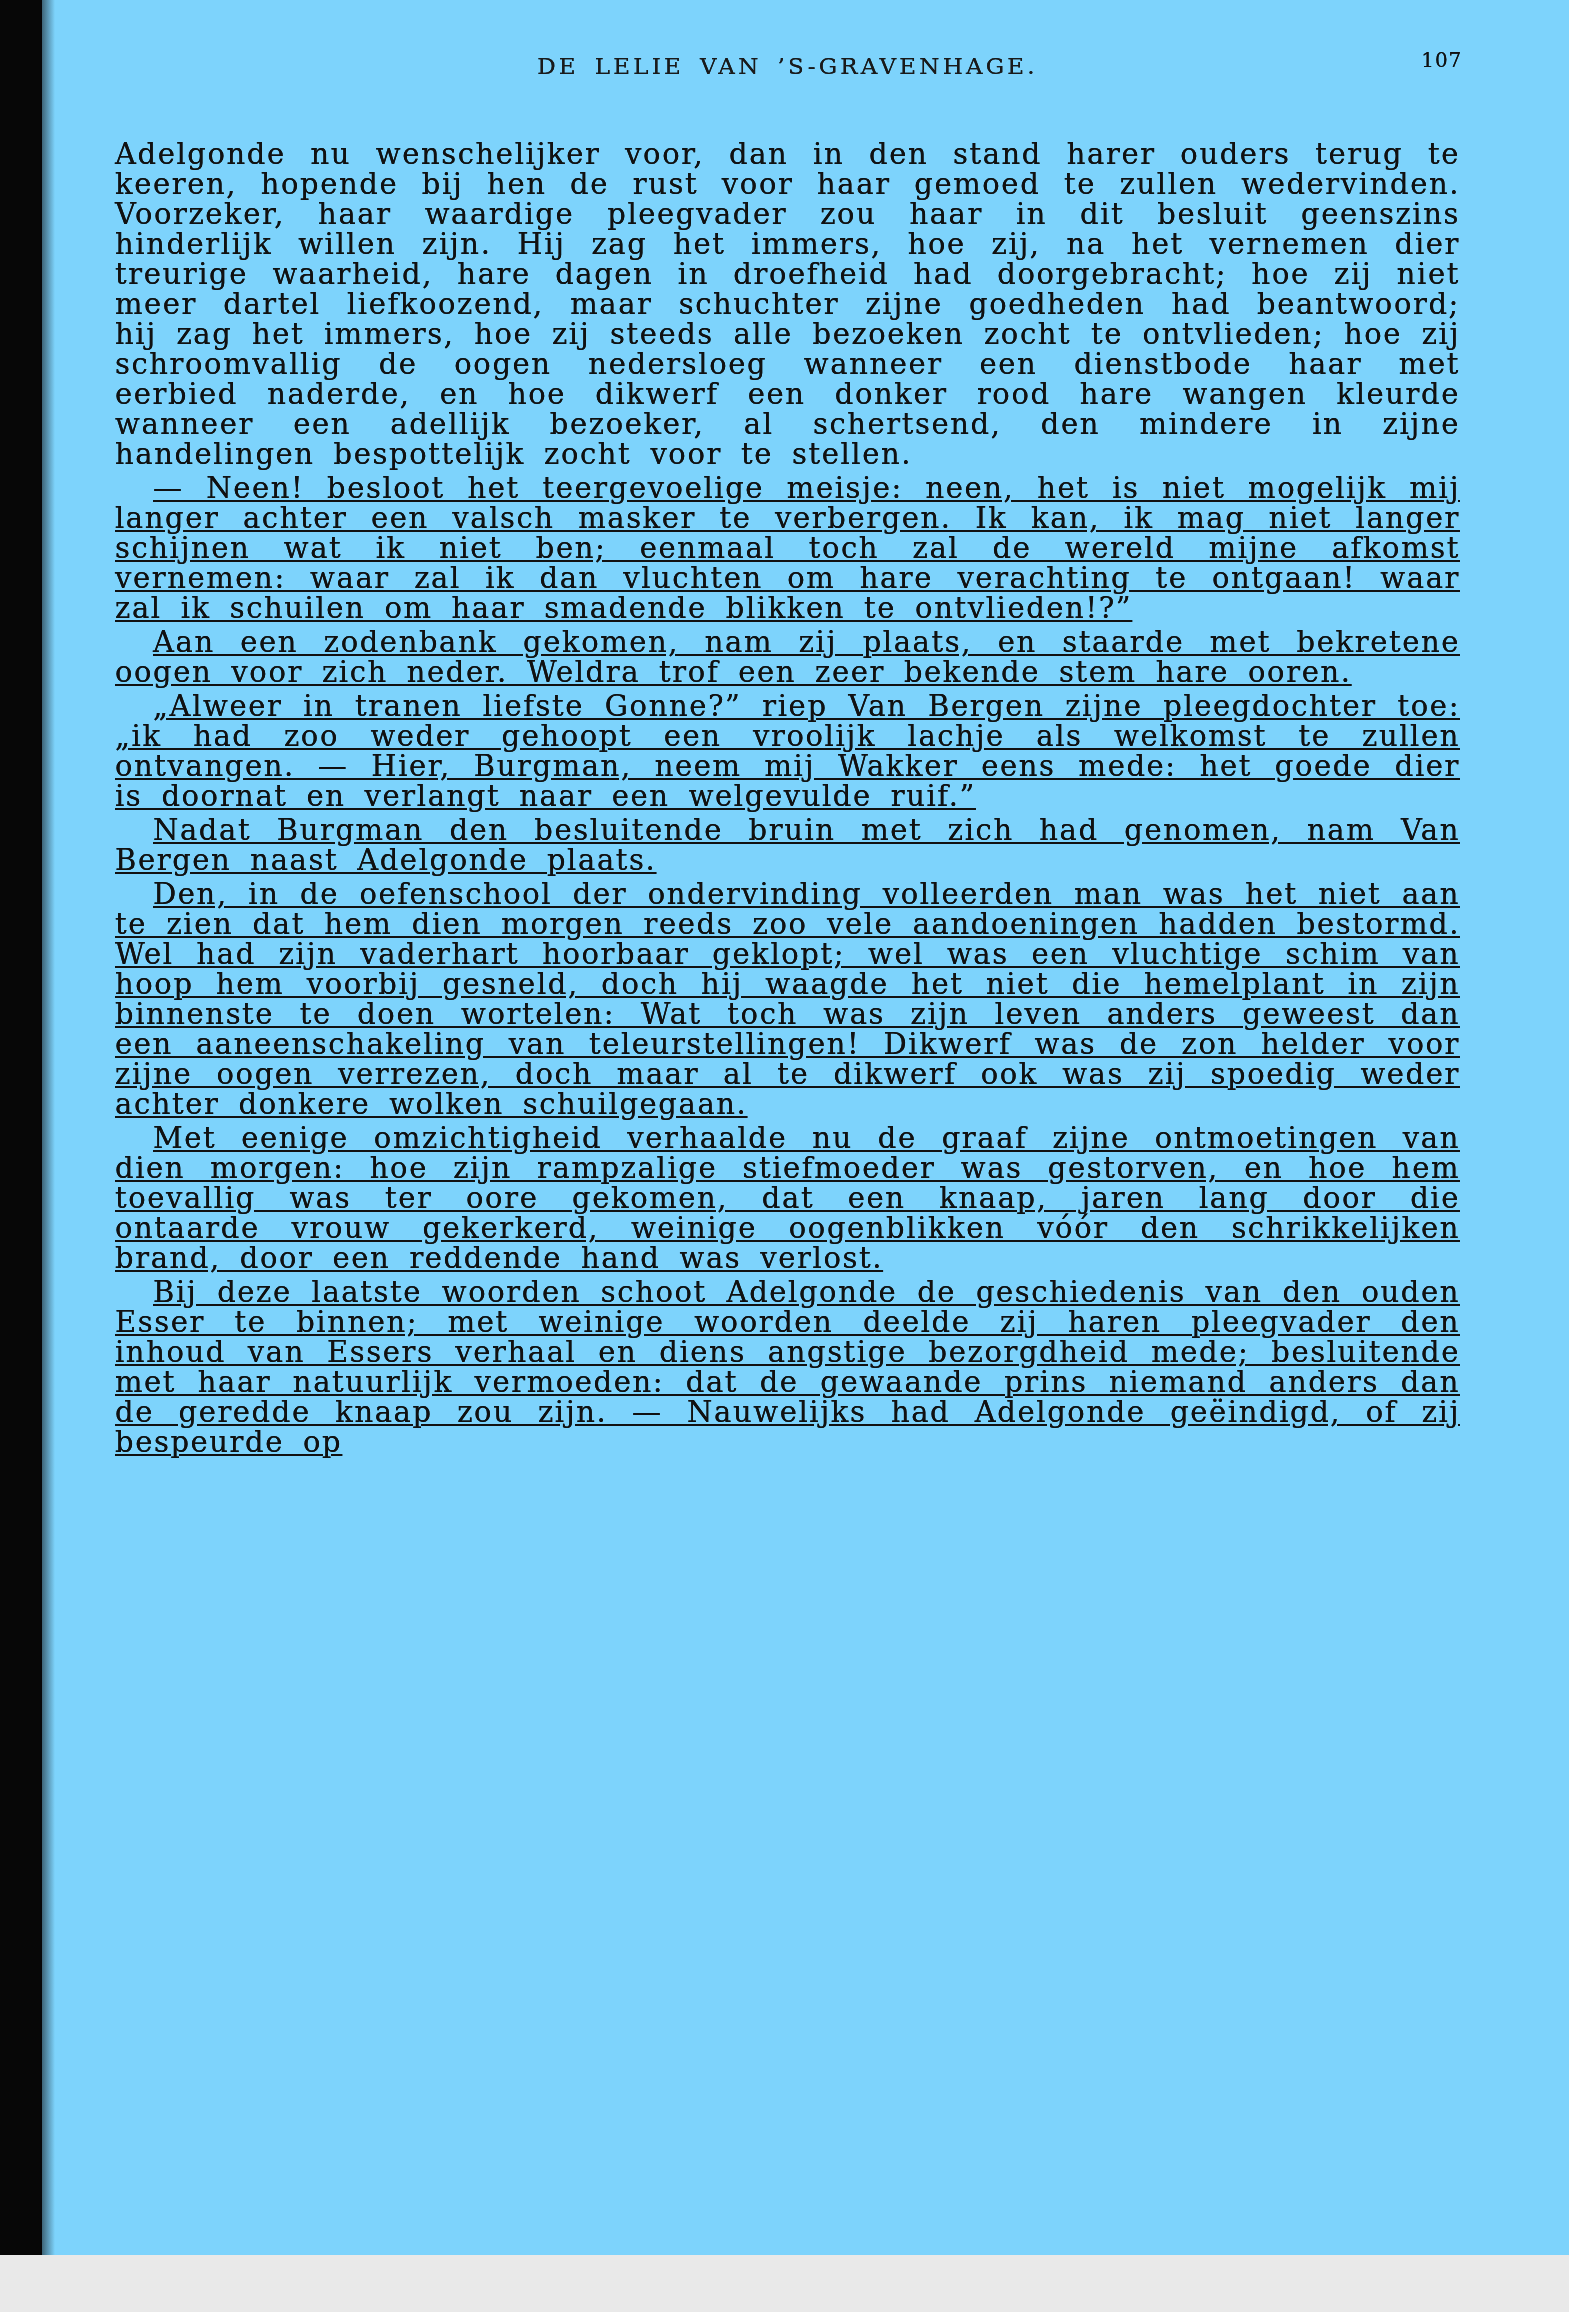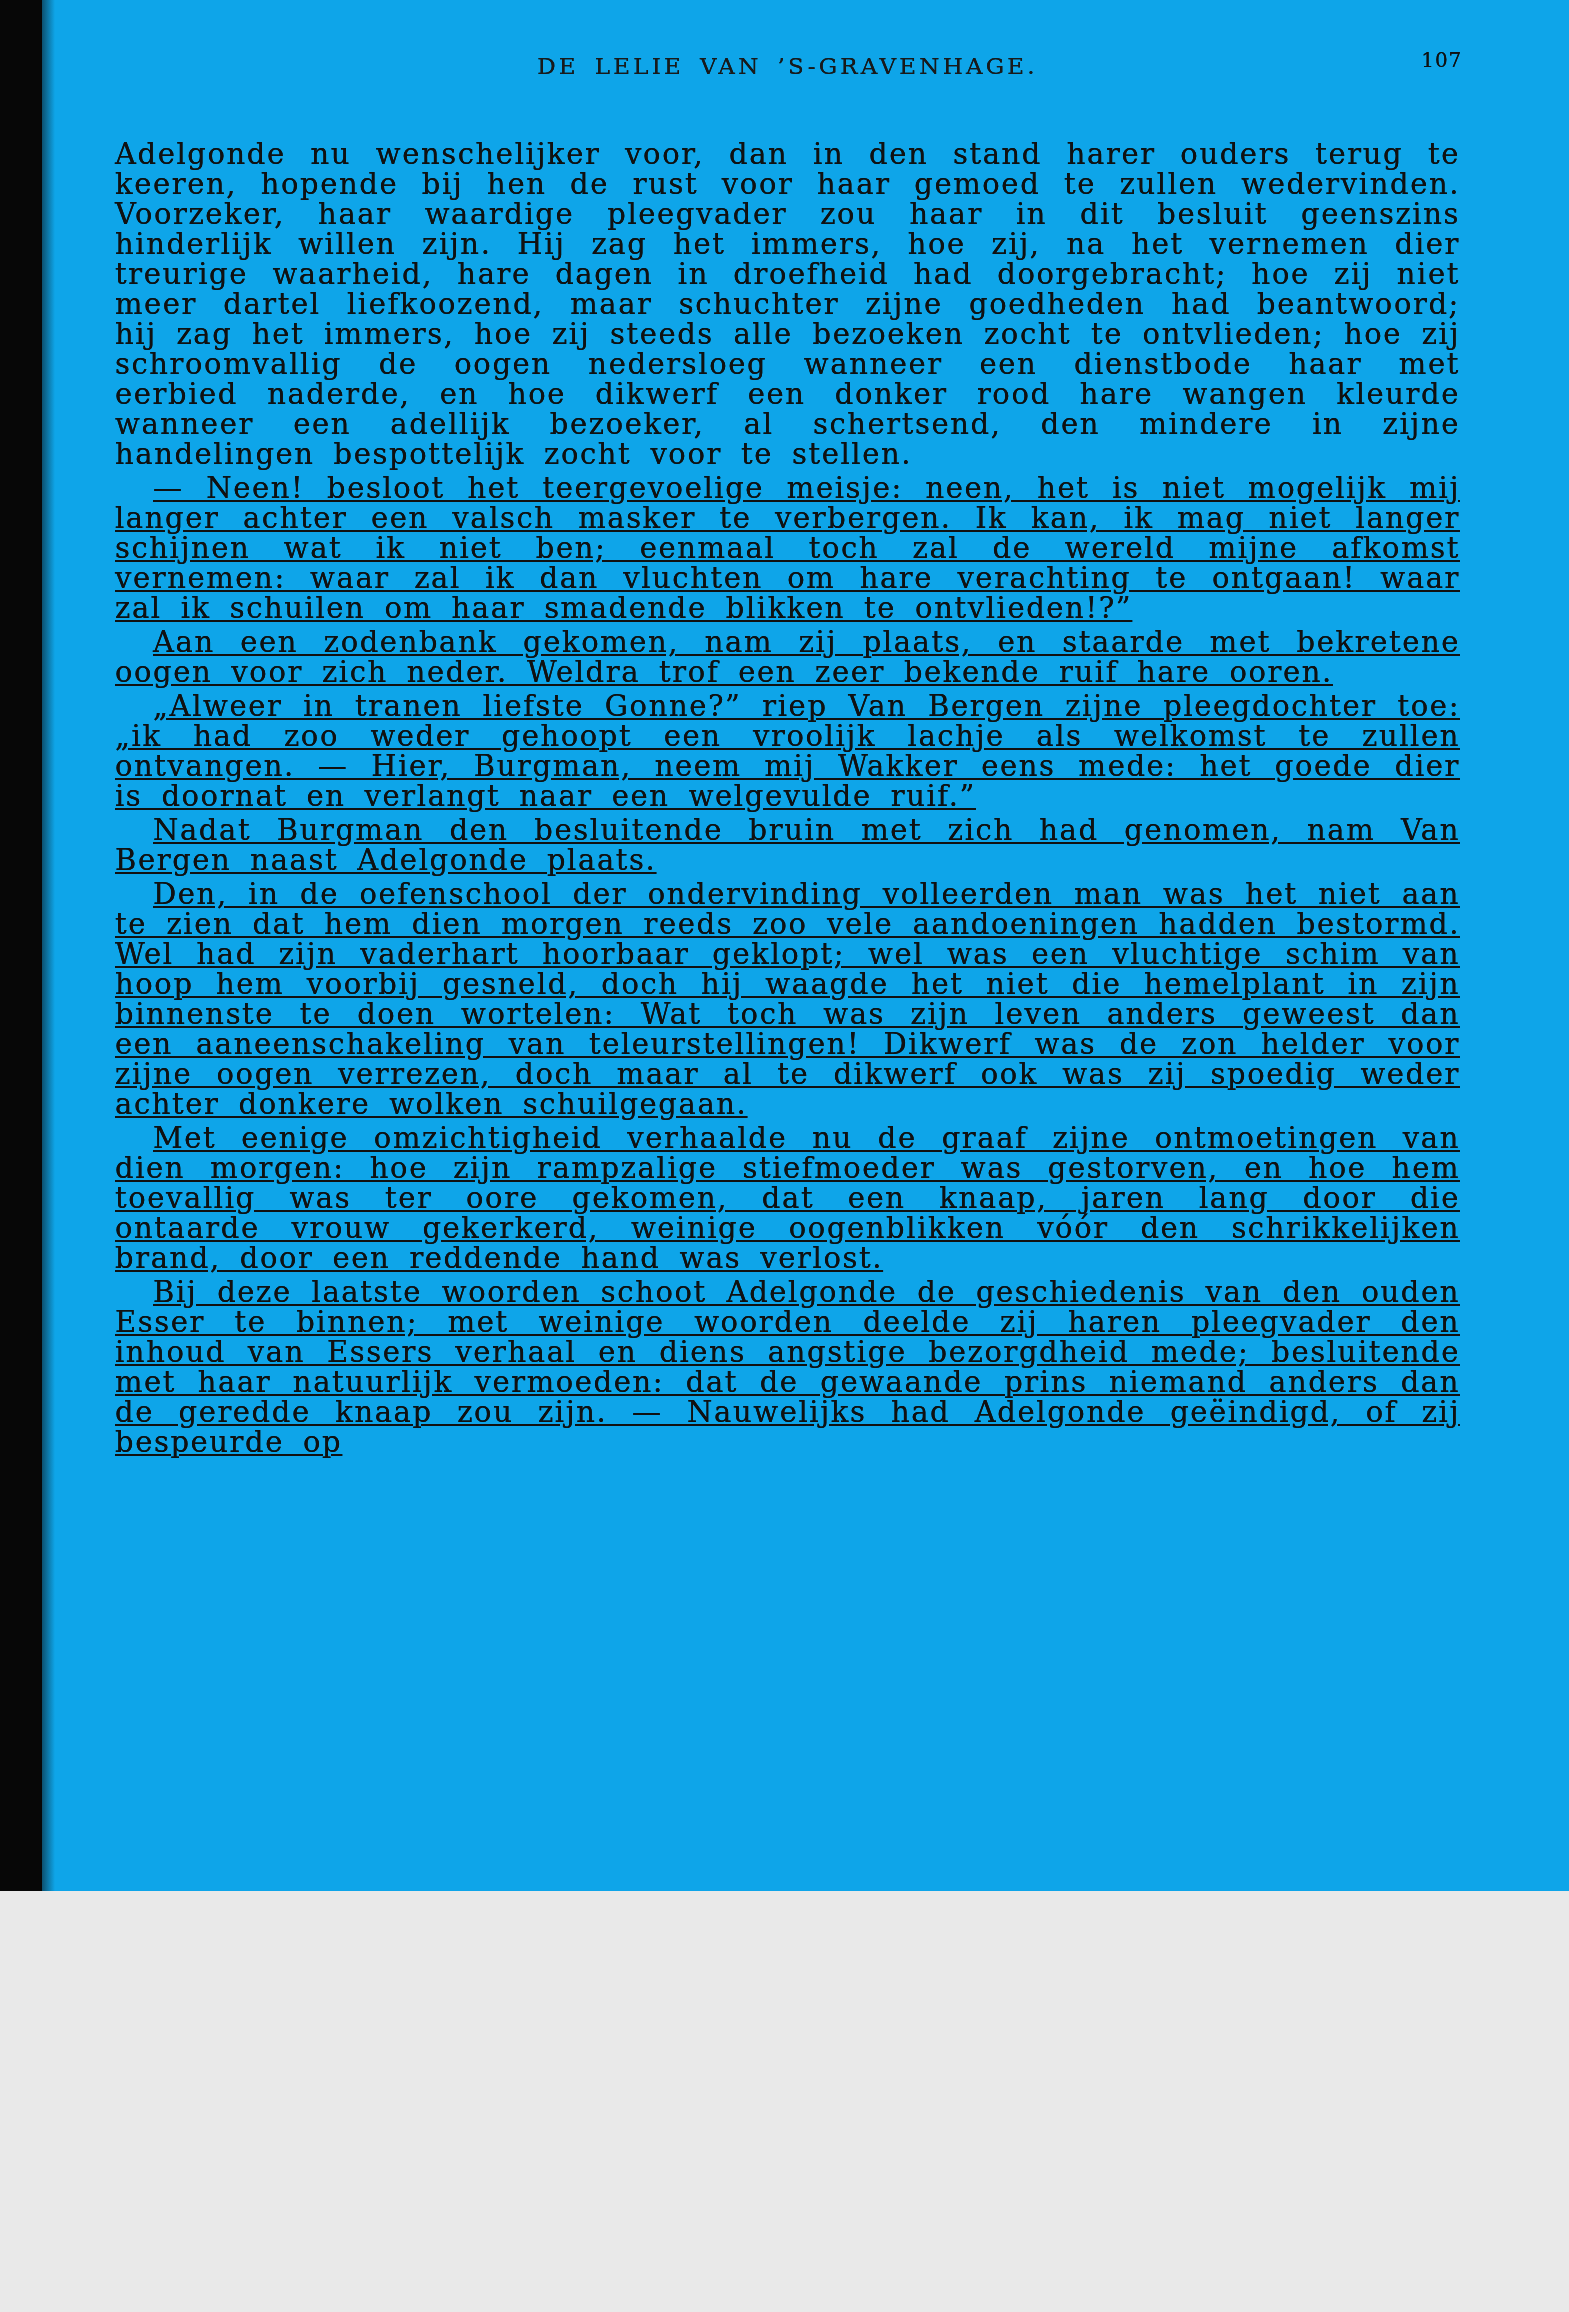--- a/index.html
+++ b/index.html
@@ -3,22 +3,22 @@
 <meta charset="utf-8">
 <style>
   html, body {
     margin: 0;
     padding: 0;
     background: #e9e9e9;
   }
   .page {
     position: relative;
     width: 1569px;
-    height: 1891px;
-    background: #0ea5e9;
+    height: 2255px;
+    background: #7dd3fc;
     overflow: hidden;
     font-family: "DejaVu Serif", "Liberation Serif", serif;
     color: #111;
   }
   
   .scan-edge {
     position: absolute;
     left: 0;
     top: 0;
     width: 42px;
@@ -87,21 +87,21 @@
 <div class="page">
   <div class="scan-edge"></div>
   <div class="content">
     <div class="header">
       <div class="running-title">DE LELIE VAN ’S-GRAVENHAGE.</div>
       <div class="page-number">107</div>
     </div>
     <div class="body">
         <p class="">Adelgonde nu wenschelijker voor, dan in den stand harer ouders terug te keeren, hopende bij hen de rust voor haar gemoed te zullen wedervinden. Voorzeker, haar waardige pleegvader zou haar in dit besluit geenszins hinderlijk willen zijn. Hij zag het immers, hoe zij, na het vernemen dier treurige waarheid, hare dagen in droefheid had doorgebracht; hoe zij niet meer dartel liefkoozend, maar schuchter zijne goedheden had beantwoord; hij zag het immers, hoe zij steeds alle bezoeken zocht te ontvlieden; hoe zij schroomvallig de oogen nedersloeg wanneer een dienstbode haar met eerbied naderde, en hoe dikwerf een donker rood hare wangen kleurde wanneer een adellijk bezoeker, al schertsend, den mindere in zijne handelingen bespottelijk zocht voor te stellen.</p>
         <p class="indent">— Neen! besloot het teergevoelige meisje: neen, het is niet mogelijk mij langer achter een valsch masker te verbergen. Ik kan, ik mag niet langer schijnen wat ik niet ben; eenmaal toch zal de wereld mijne afkomst vernemen: waar zal ik dan vluchten om hare verachting te ontgaan! waar zal ik schuilen om haar smadende blikken te ontvlieden!?”</p>
-        <p class="indent">Aan een zodenbank gekomen, nam zij plaats, en staarde met bekretene oogen voor zich neder. Weldra trof een zeer bekende ruif hare ooren.</p>
+        <p class="indent">Aan een zodenbank gekomen, nam zij plaats, en staarde met bekretene oogen voor zich neder. Weldra trof een zeer bekende stem hare ooren.</p>
         <p class="indent">„Alweer in tranen liefste Gonne?” riep Van Bergen zijne pleegdochter toe: „ik had zoo weder gehoopt een vroolijk lachje als welkomst te zullen ontvangen. — Hier, Burgman, neem mij Wakker eens mede: het goede dier is doornat en verlangt naar een welgevulde ruif.”</p>
         <p class="indent">Nadat Burgman den besluitende bruin met zich had genomen, nam Van Bergen naast Adelgonde plaats.</p>
         <p class="indent">Den, in de oefenschool der ondervinding volleerden man was het niet aan te zien dat hem dien morgen reeds zoo vele aandoeningen hadden bestormd. Wel had zijn vaderhart hoorbaar geklopt; wel was een vluchtige schim van hoop hem voorbij gesneld, doch hij waagde het niet die hemelplant in zijn binnenste te doen wortelen: Wat toch was zijn leven anders geweest dan een aaneenschakeling van teleurstellingen! Dikwerf was de zon helder voor zijne oogen verrezen, doch maar al te dikwerf ook was zij spoedig weder achter donkere wolken schuilgegaan.</p>
         <p class="indent">Met eenige omzichtigheid verhaalde nu de graaf zijne ontmoetingen van dien morgen: hoe zijn rampzalige stiefmoeder was gestorven, en hoe hem toevallig was ter oore gekomen, dat een knaap, jaren lang door die ontaarde vrouw gekerkerd, weinige oogenblikken vóór den schrikkelijken brand, door een reddende hand was verlost.</p>
         <p class="indent">Bij deze laatste woorden schoot Adelgonde de geschiedenis van den ouden Esser te binnen; met weinige woorden deelde zij haren pleegvader den inhoud van Essers verhaal en diens angstige bezorgdheid mede; besluitende met haar natuurlijk vermoeden: dat de gewaande prins niemand anders dan de geredde knaap zou zijn. — Nauwelijks had Adelgonde geëindigd, of zij bespeurde op</p>
       </div>
   </div>
 </div>
 
 

